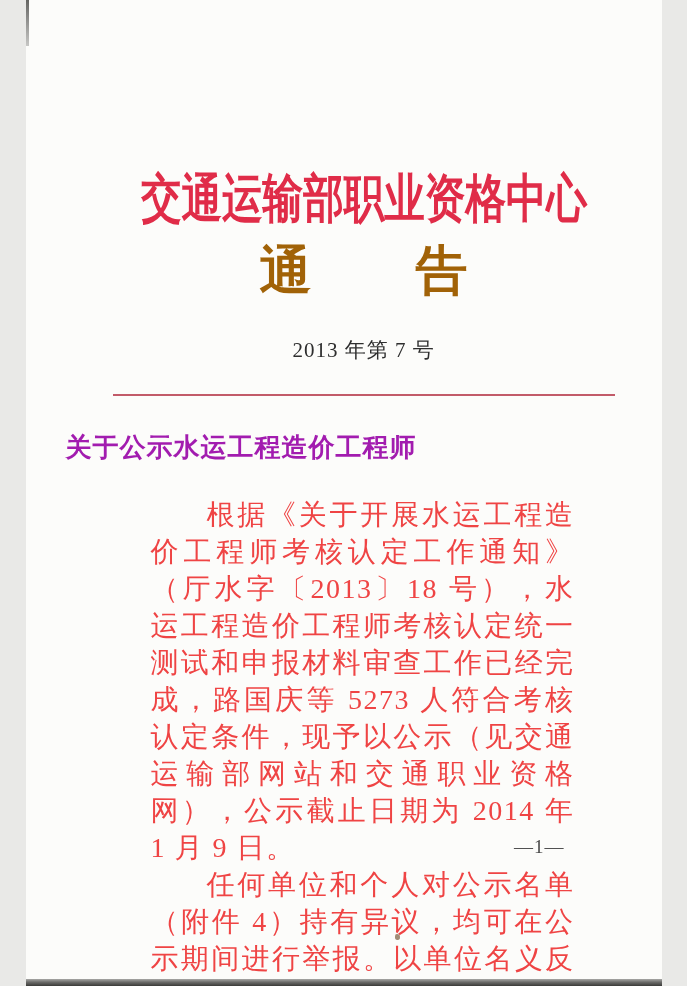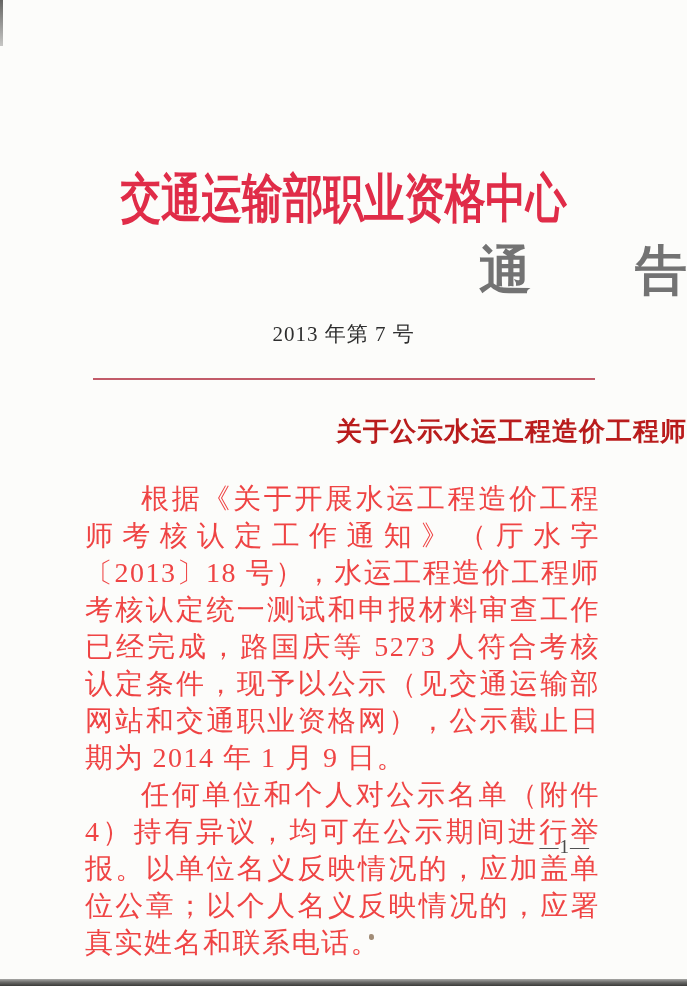--- a/index.html
+++ b/index.html
@@ -3,26 +3,27 @@
 <meta charset="utf-8">
 <style>
   html, body {
     margin: 0;
     padding: 0;
     background: #e9e9e7;
     font-family: "Liberation Serif", "DejaVu Serif", serif;
   }
   .page {
     position: relative;
-    width: 687px;
+    width: 636px;
     height: 986px;
     margin: 0 auto;
     background: #fcfcfa;
     overflow: hidden;
     box-sizing: border-box;
+    padding-left: 40px;
   }
   
   .scan-bottom-edge {
     position: absolute;
     left: 0; right: 0; bottom: 0;
     height: 7px;
     background: linear-gradient(to bottom, #a8a8a6 0%, #6b6b69 45%, #3a3a38 100%);
   }
   .scan-corner-mark {
     position: absolute;
@@ -47,45 +48,45 @@
     font-weight: bold;
     font-size: 52px;
     line-height: 1.2;
     letter-spacing: 0px;
     transform: scaleX(0.78);
     transform-origin: center;
     white-space: nowrap;
   }
   .doc-type {
     margin-top: 12px;
-    text-align: right;
-    color: #737373;
+    text-align: center;
+    color: #a16207;
     font-weight: bold;
     font-size: 52px;
     line-height: 1.1;
     white-space: nowrap;
   }
   .doc-number {
-    margin-top: 20px;
+    margin-top: 36px;
     text-align: center;
     color: #2e2e2e;
     font-size: 21px;
     letter-spacing: 1px;
   }
   .red-rule {
     margin: 30px auto 0 auto;
     width: 502px;
     height: 0;
     border-top: 2px solid #c25b69;
   }
   
   .doc-title {
     margin-top: 32px;
-    text-align: right;
-    color: #b91c1c;
+    text-align: left;
+    color: #a21caf;
     font-weight: bold;
     font-size: 26px;
     line-height: 40px;
     letter-spacing: 1px;
   }
   
   .doc-body {
     margin: 28px 87px 0 85px;
     color: #ef4444;
     font-size: 28px;

